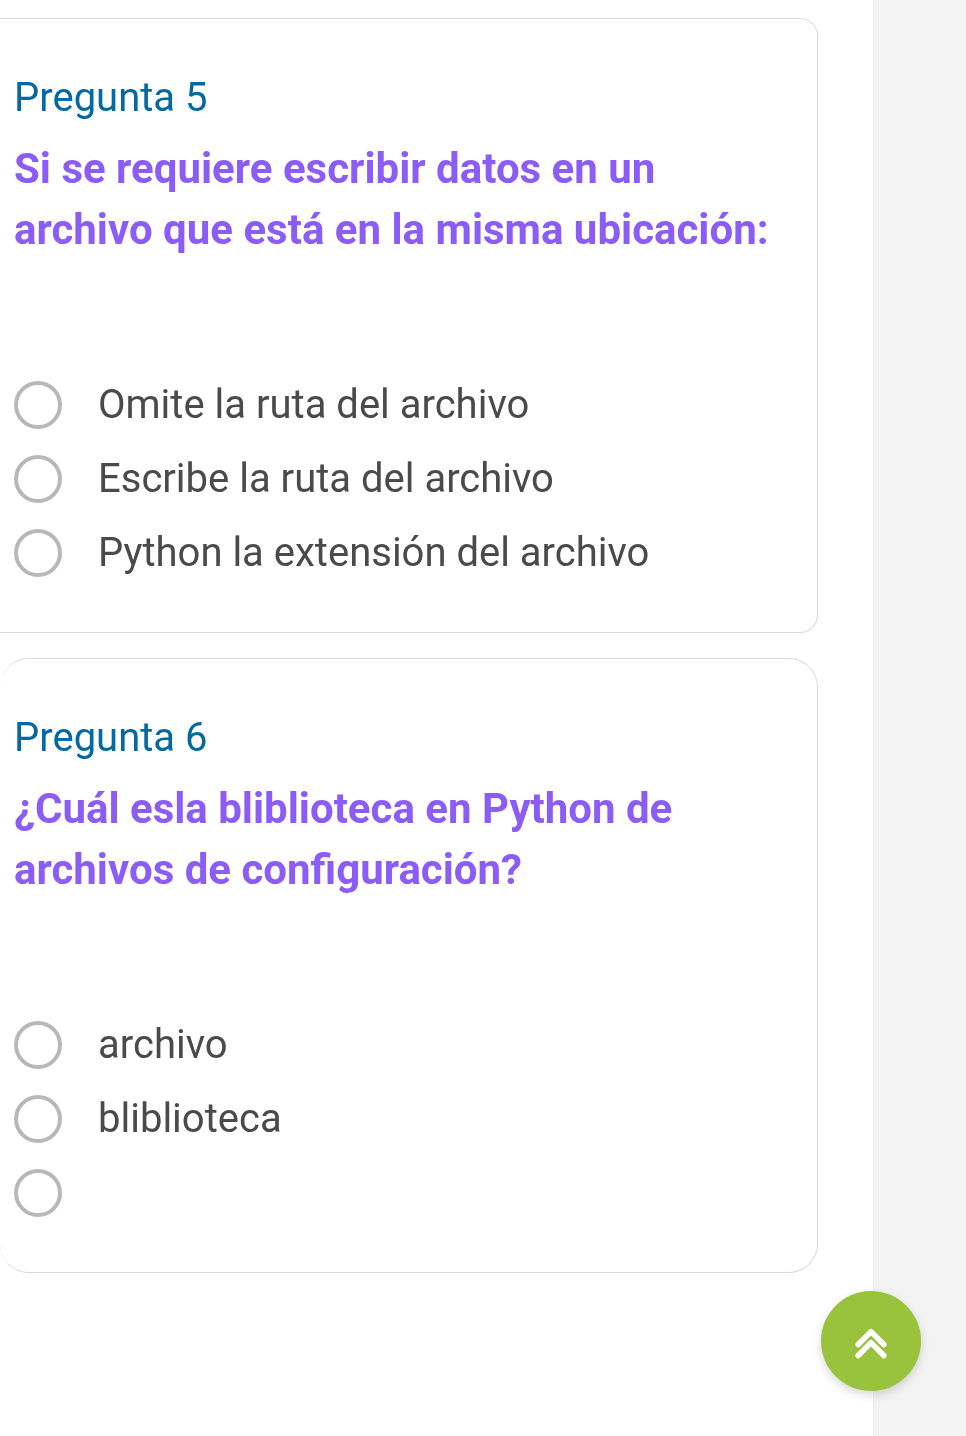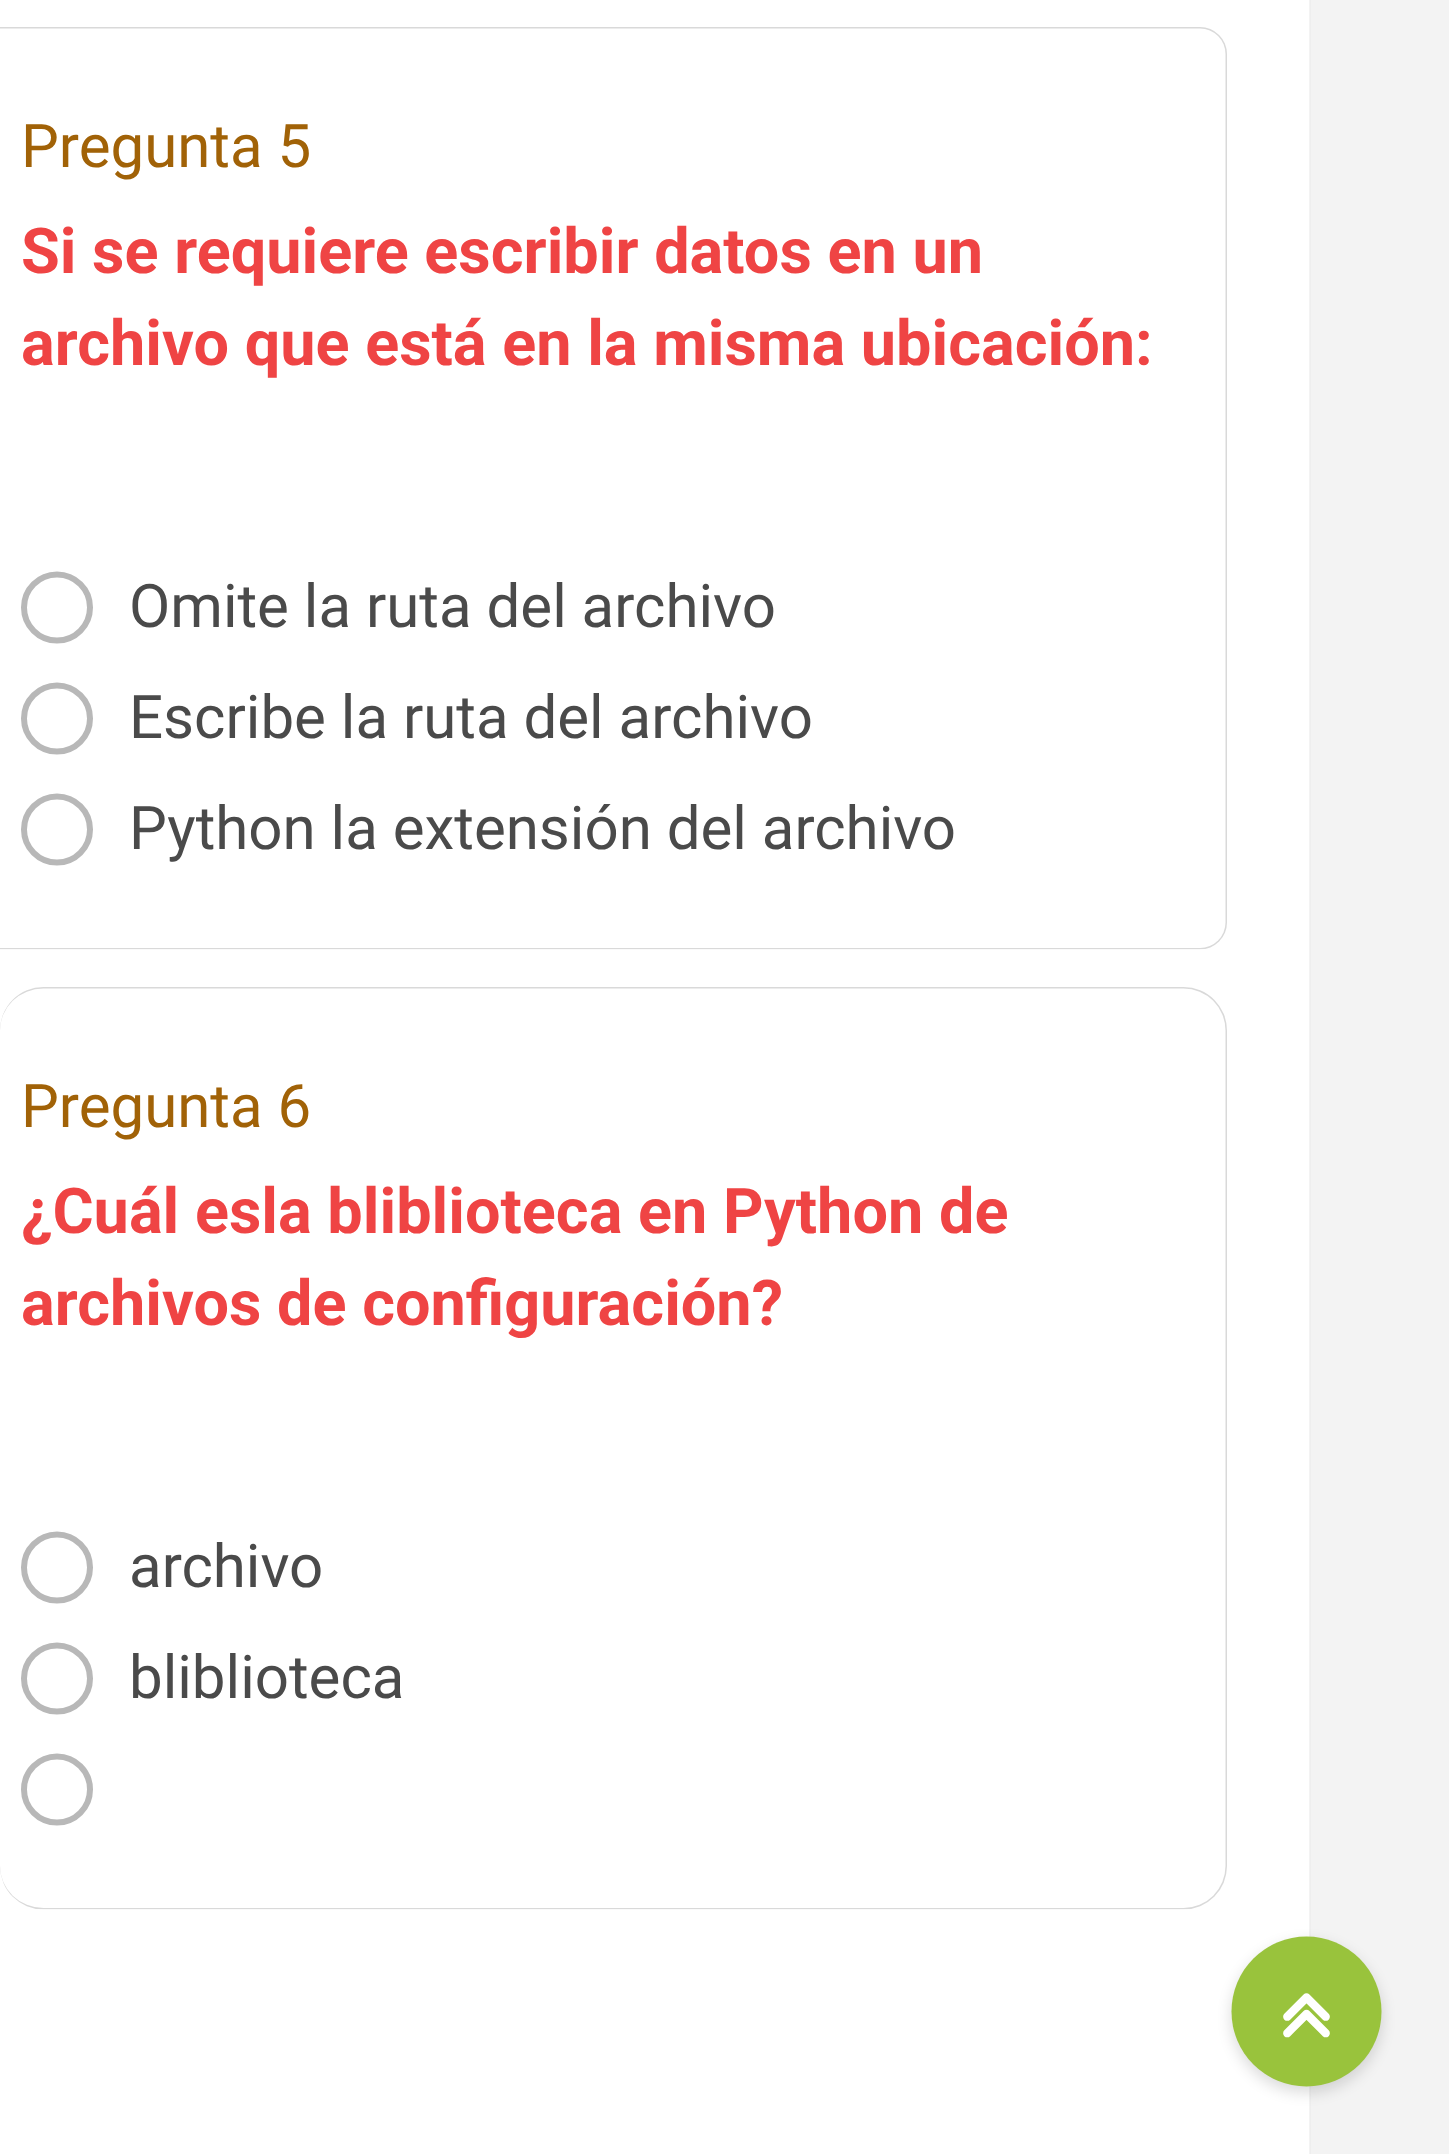--- a/index.html
+++ b/index.html
@@ -31,35 +31,35 @@
     border-left: none;
     border-top-left-radius: 0;
     border-bottom-left-radius: 0;
     padding: 55px 30px 55px 14px;
     margin-right: 55px;
   }
   .card + .card { margin-top: 25px; border-radius: 29px; }
   .card:first-child { margin-top: 18px; }
   .q-label {
     font-size: 40px;
-    color: #a16207;
+    color: #0369a1;
     font-weight: 400;
     margin-bottom: 18px;
   }
   .q-text {
     font-size: 42px;
     font-weight: 700;
-    color: #ef4444;
+    color: #8b5cf6;
     line-height: 1.45;
     margin-bottom: 120px;
   }
   .option {
     display: flex;
     align-items: center;
-    gap: 24px;
+    gap: 36px;
     margin-bottom: 26px;
     cursor: pointer;
   }
   .option:last-child { margin-bottom: 0; }
   .radio {
     width: 48px;
     height: 48px;
     border: 4px solid #b8b8b8;
     border-radius: 50%;
     flex: 0 0 48px;

